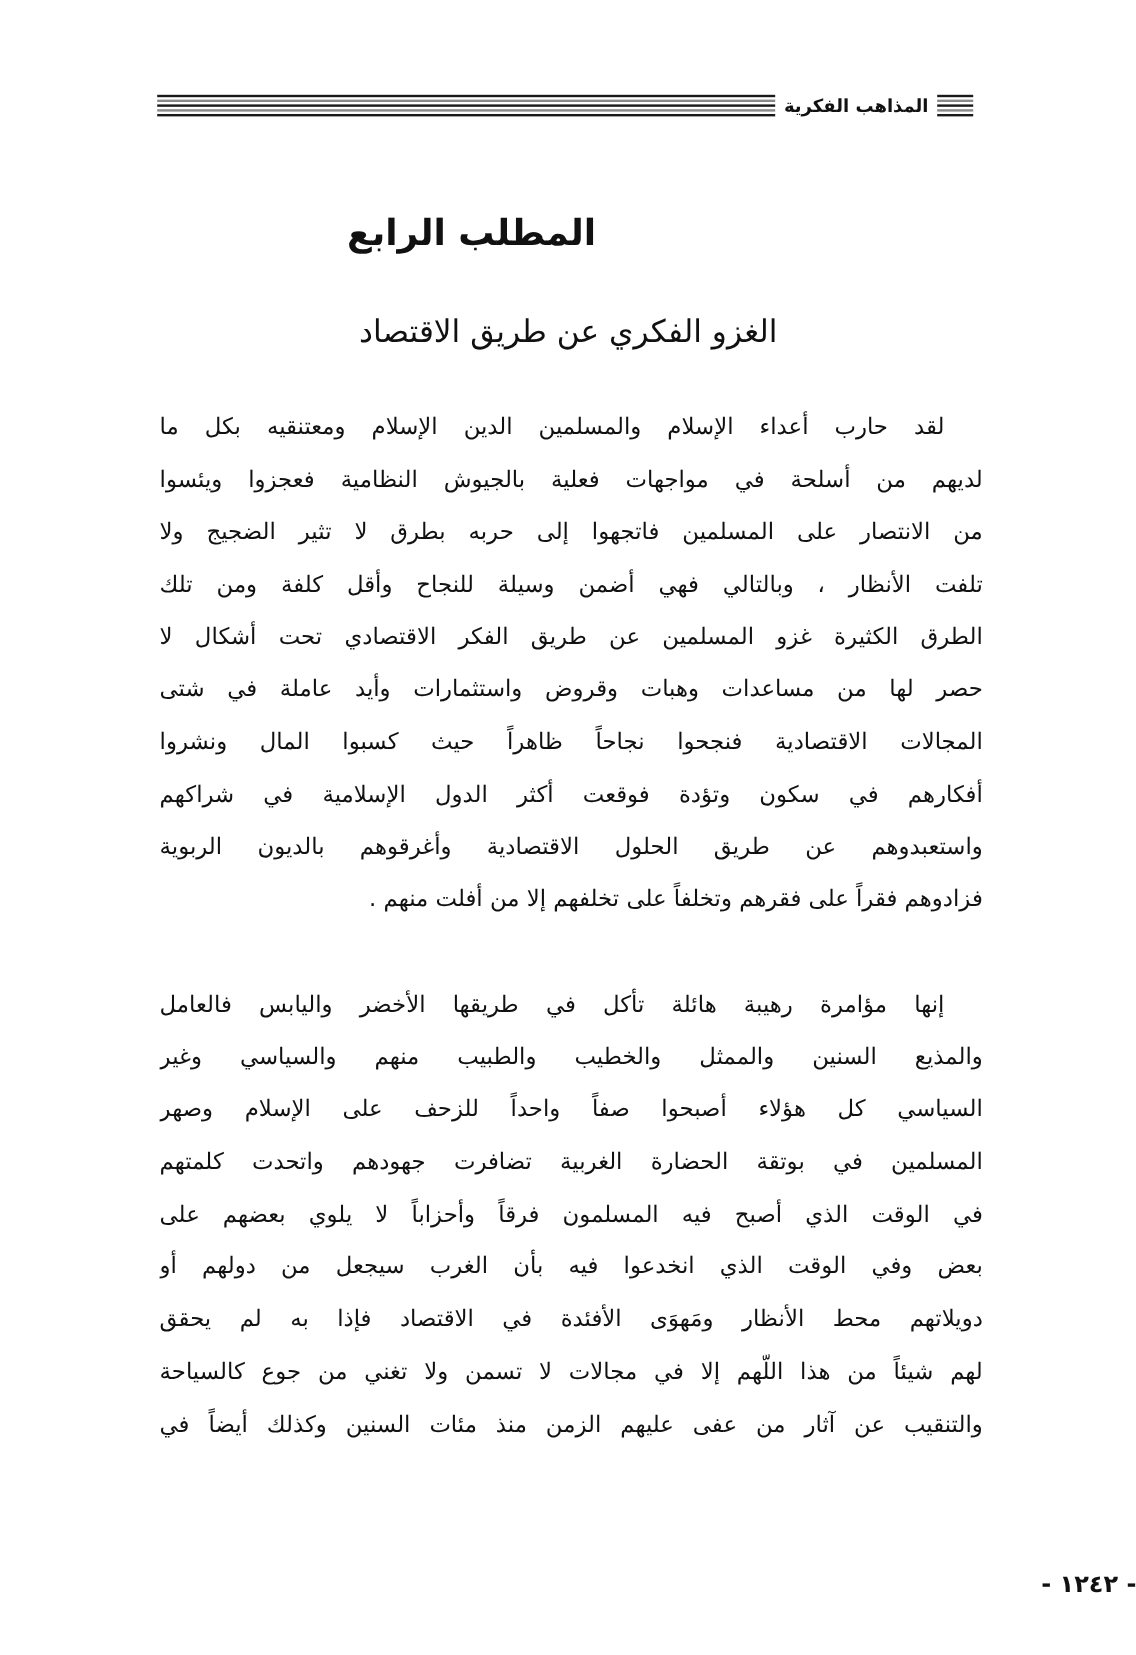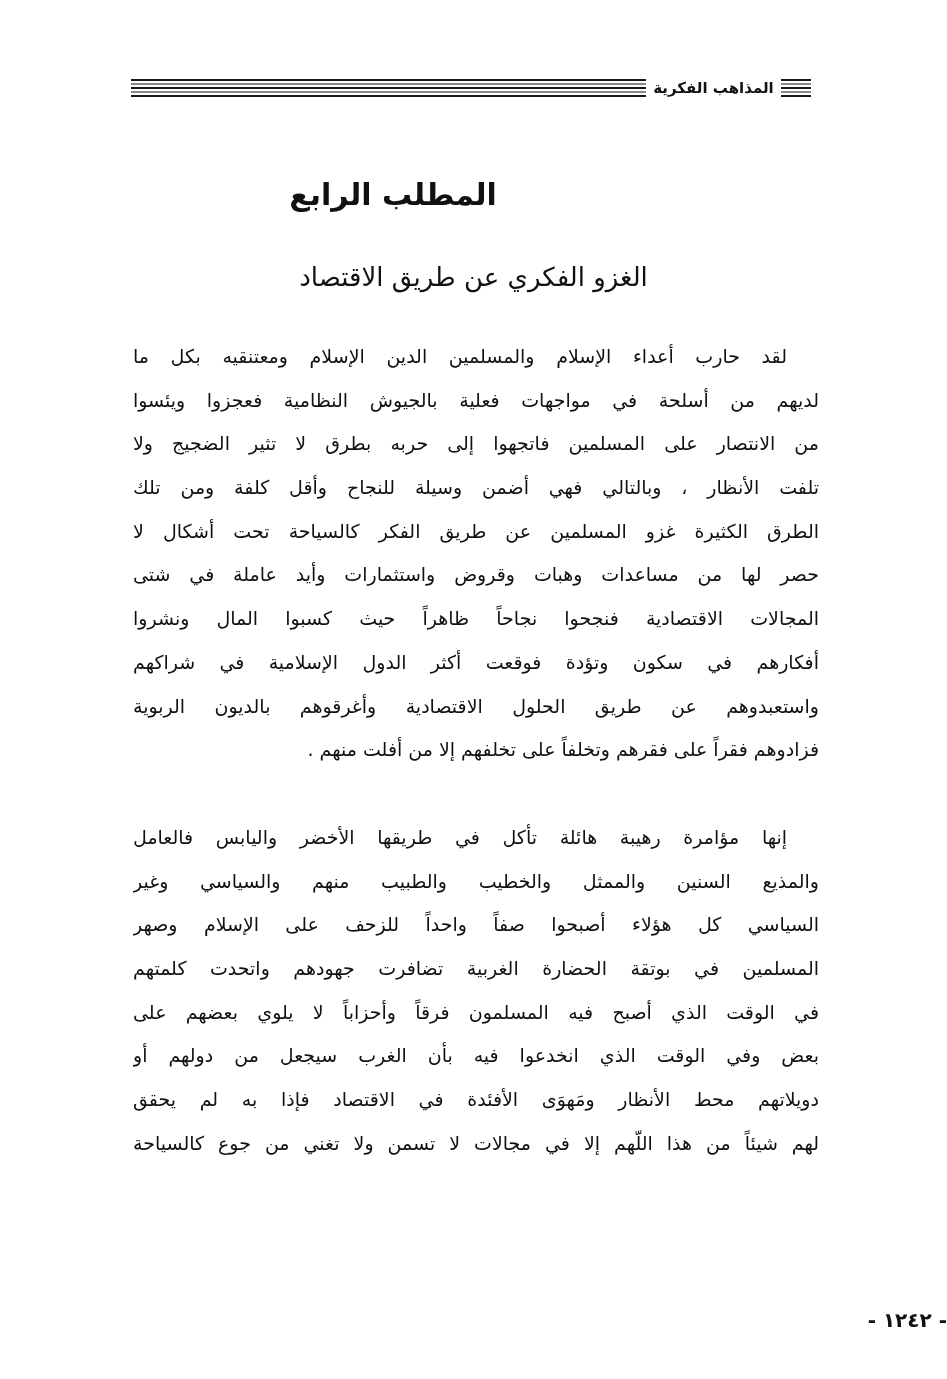--- a/index.html
+++ b/index.html
@@ -143,32 +143,33 @@
 </div>
 
 <div class="section-title">المطلب الرابع</div>
 <div class="section-subtitle">الغزو الفكري عن طريق الاقتصاد</div>
 
 <div class="body-text para-1">
   <span class="line indent">لقد حارب أعداء الإسلام والمسلمين الدين الإسلام ومعتنقيه بكل ما</span>
   <span class="line">لديهم من أسلحة في مواجهات فعلية بالجيوش النظامية فعجزوا ويئسوا</span>
   <span class="line">من الانتصار على المسلمين فاتجهوا إلى حربه بطرق لا تثير الضجيج ولا</span>
   <span class="line">تلفت الأنظار ، وبالتالي فهي أضمن وسيلة للنجاح وأقل كلفة ومن تلك</span>
-  <span class="line">الطرق الكثيرة غزو المسلمين عن طريق الفكر كالسياحة تحت أشكال لا</span>
+  <span class="line">الطرق الكثيرة غزو المسلمين عن طريق الفكر الاقتصادي تحت أشكال لا</span>
   <span class="line">حصر لها من مساعدات وهبات وقروض واستثمارات وأيد عاملة في شتى</span>
   <span class="line">المجالات الاقتصادية فنجحوا نجاحاً ظاهراً حيث كسبوا المال ونشروا</span>
   <span class="line">أفكارهم في سكون وتؤدة فوقعت أكثر الدول الإسلامية في شراكهم</span>
   <span class="line">واستعبدوهم عن طريق الحلول الاقتصادية وأغرقوهم بالديون الربوية</span>
   <span class="line last">فزادوهم فقراً على فقرهم وتخلفاً على تخلفهم إلا من أفلت منهم .</span>
 </div>
 
 <div class="body-text para-2">
   <span class="line indent">إنها مؤامرة رهيبة هائلة تأكل في طريقها الأخضر واليابس فالعامل</span>
   <span class="line">والمذيع السنين والممثل والخطيب والطبيب منهم والسياسي وغير</span>
   <span class="line">السياسي كل هؤلاء أصبحوا صفاً واحداً للزحف على الإسلام وصهر</span>
   <span class="line">المسلمين في بوتقة الحضارة الغربية تضافرت جهودهم واتحدت كلمتهم</span>
   <span class="line">في الوقت الذي أصبح فيه المسلمون فرقاً وأحزاباً لا يلوي بعضهم على</span>
   <span class="line">بعض وفي الوقت الذي انخدعوا فيه بأن الغرب سيجعل من دولهم أو</span>
   <span class="line">دويلاتهم محط الأنظار ومَهوَى الأفئدة في الاقتصاد فإذا به لم يحقق</span>
   <span class="line">لهم شيئاً من هذا اللّهم إلا في مجالات لا تسمن ولا تغني من جوع كالسياحة</span>
+  <span class="line">والتنقيب عن آثار من عفى عليهم الزمن منذ مئات السنين وكذلك أيضاً في</span>
 </div>
 
 <div class="page-number">- ١٢٤٢ -</div>
 
 </body></html>

